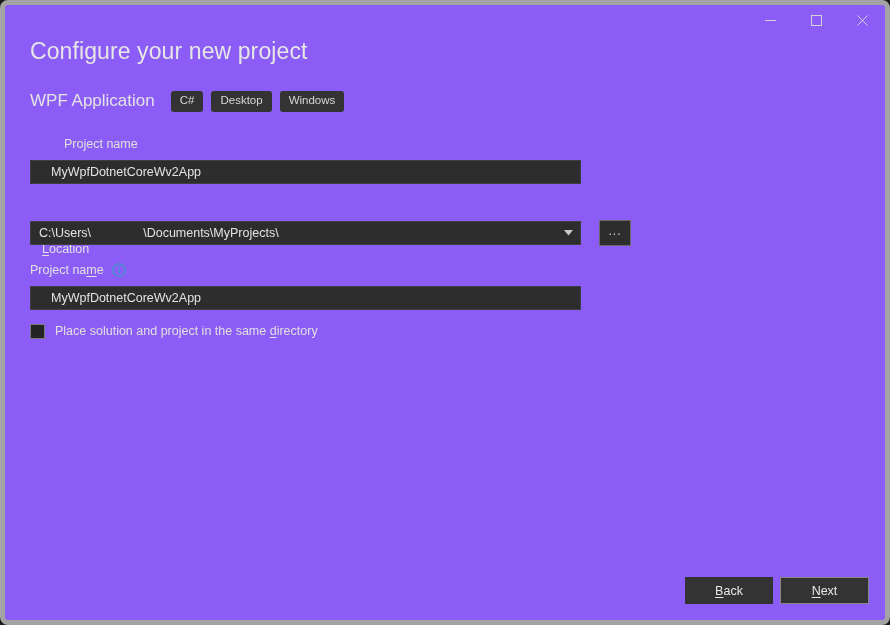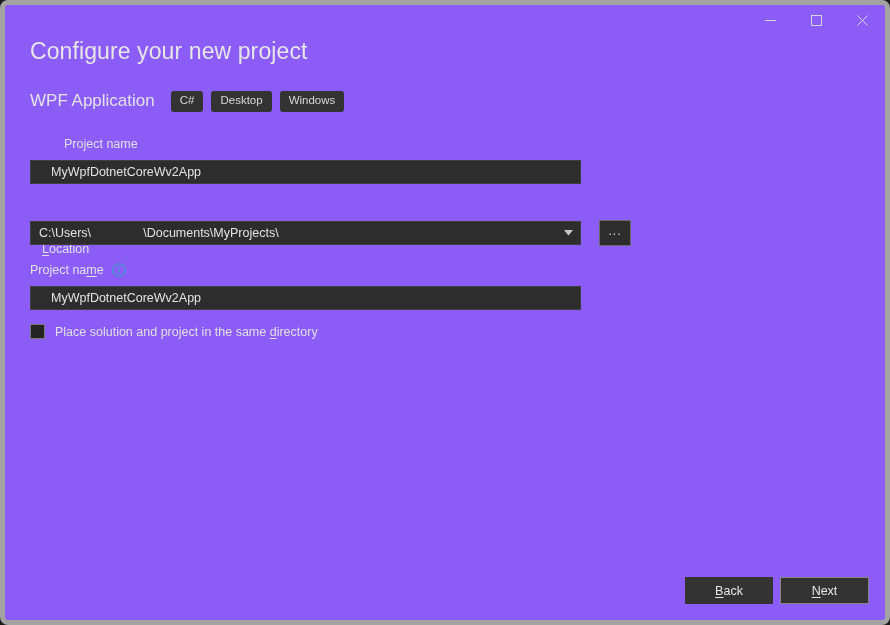--- a/index.html
+++ b/index.html
@@ -154,21 +154,21 @@
     width: 14px;
     height: 14px;
   }
   .info-icon svg { display: block; }
 
   .checkrow {
     position: absolute;
     left: 25px;
     top: 319px;
     display: flex;
-    align-items: center;
+    align-items: flex-start;
   }
   .checkbox {
     width: 15px;
     height: 15px;
     box-sizing: border-box;
     border: 1px solid #7a7a7a;
     background: #242424;
     margin-right: 10px;
     flex: 0 0 auto;
   }

